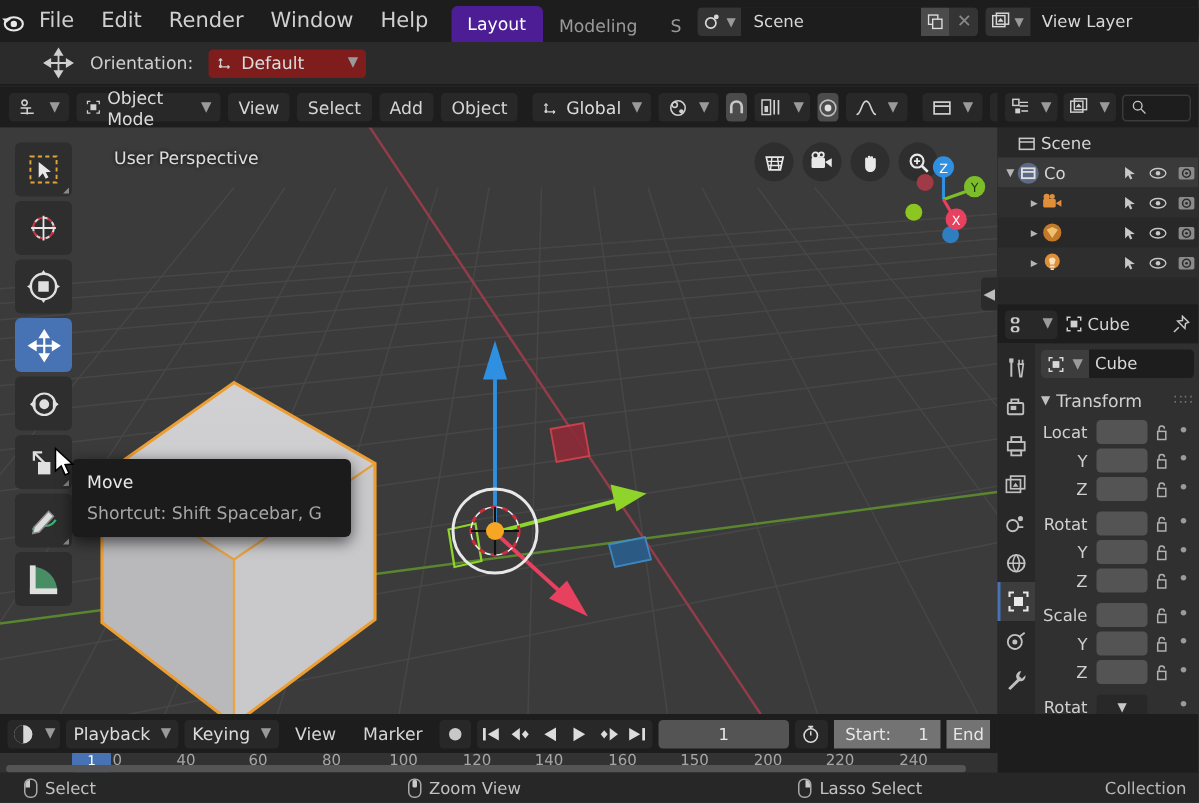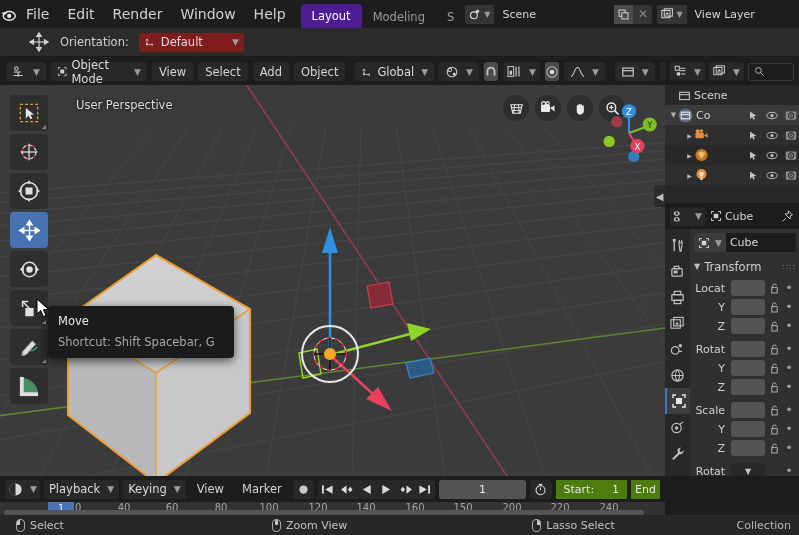--- a/index.html
+++ b/index.html
@@ -177,21 +177,21 @@
   }
   .tl-dd { display:flex; align-items:center; height:19px; background:#282828;
            border-radius:3px; padding:0 5px; gap:4px; color:#dcdcdc; font-size:11.5px; }
   .tl-txt { color:#d5d5d5; font-size:11.5px; padding:0 7px; }
   .tl-rec { width:22px; height:19px; background:#282828; border-radius:3px;
             display:flex; align-items:center; justify-content:center; }
   .tl-transport { display:flex; background:#282828; border-radius:3px; overflow:hidden; }
   .tl-tbtn { width:20px; height:19px; display:flex; align-items:center; justify-content:center; }
   .tl-frame { width:90px; height:19px; background:#545454; border-radius:3px;
               display:flex; align-items:center; justify-content:center; color:#e8e8e8; font-size:11px; }
-  .tl-start { height:19px; background:#4d7c0f; display:flex; align-items:center;
+  .tl-start { height:19px; background:#737373; display:flex; align-items:center;
               padding:0 8px; gap:18px; color:#e5e5e5; font-size:11px; }
   .ruler {
     position:absolute; left:0; top:502px; width:665px; height:14px;
     background:#323232; overflow:hidden;
   }
   .tick { position:absolute; top:0px; color:#a5a5a5; font-size:10px; transform:translateX(-50%); }
   .playhead { position:absolute; left:48px; top:-1px; width:26px; height:14px; background:#4772b3;
               border-radius:2px; display:flex; align-items:center; justify-content:center;
               color:#fff; font-size:9px; }
   .tl-right { position:absolute; left:665px; top:476px; width:134px; height:40px; background:#1d1d1d; }

